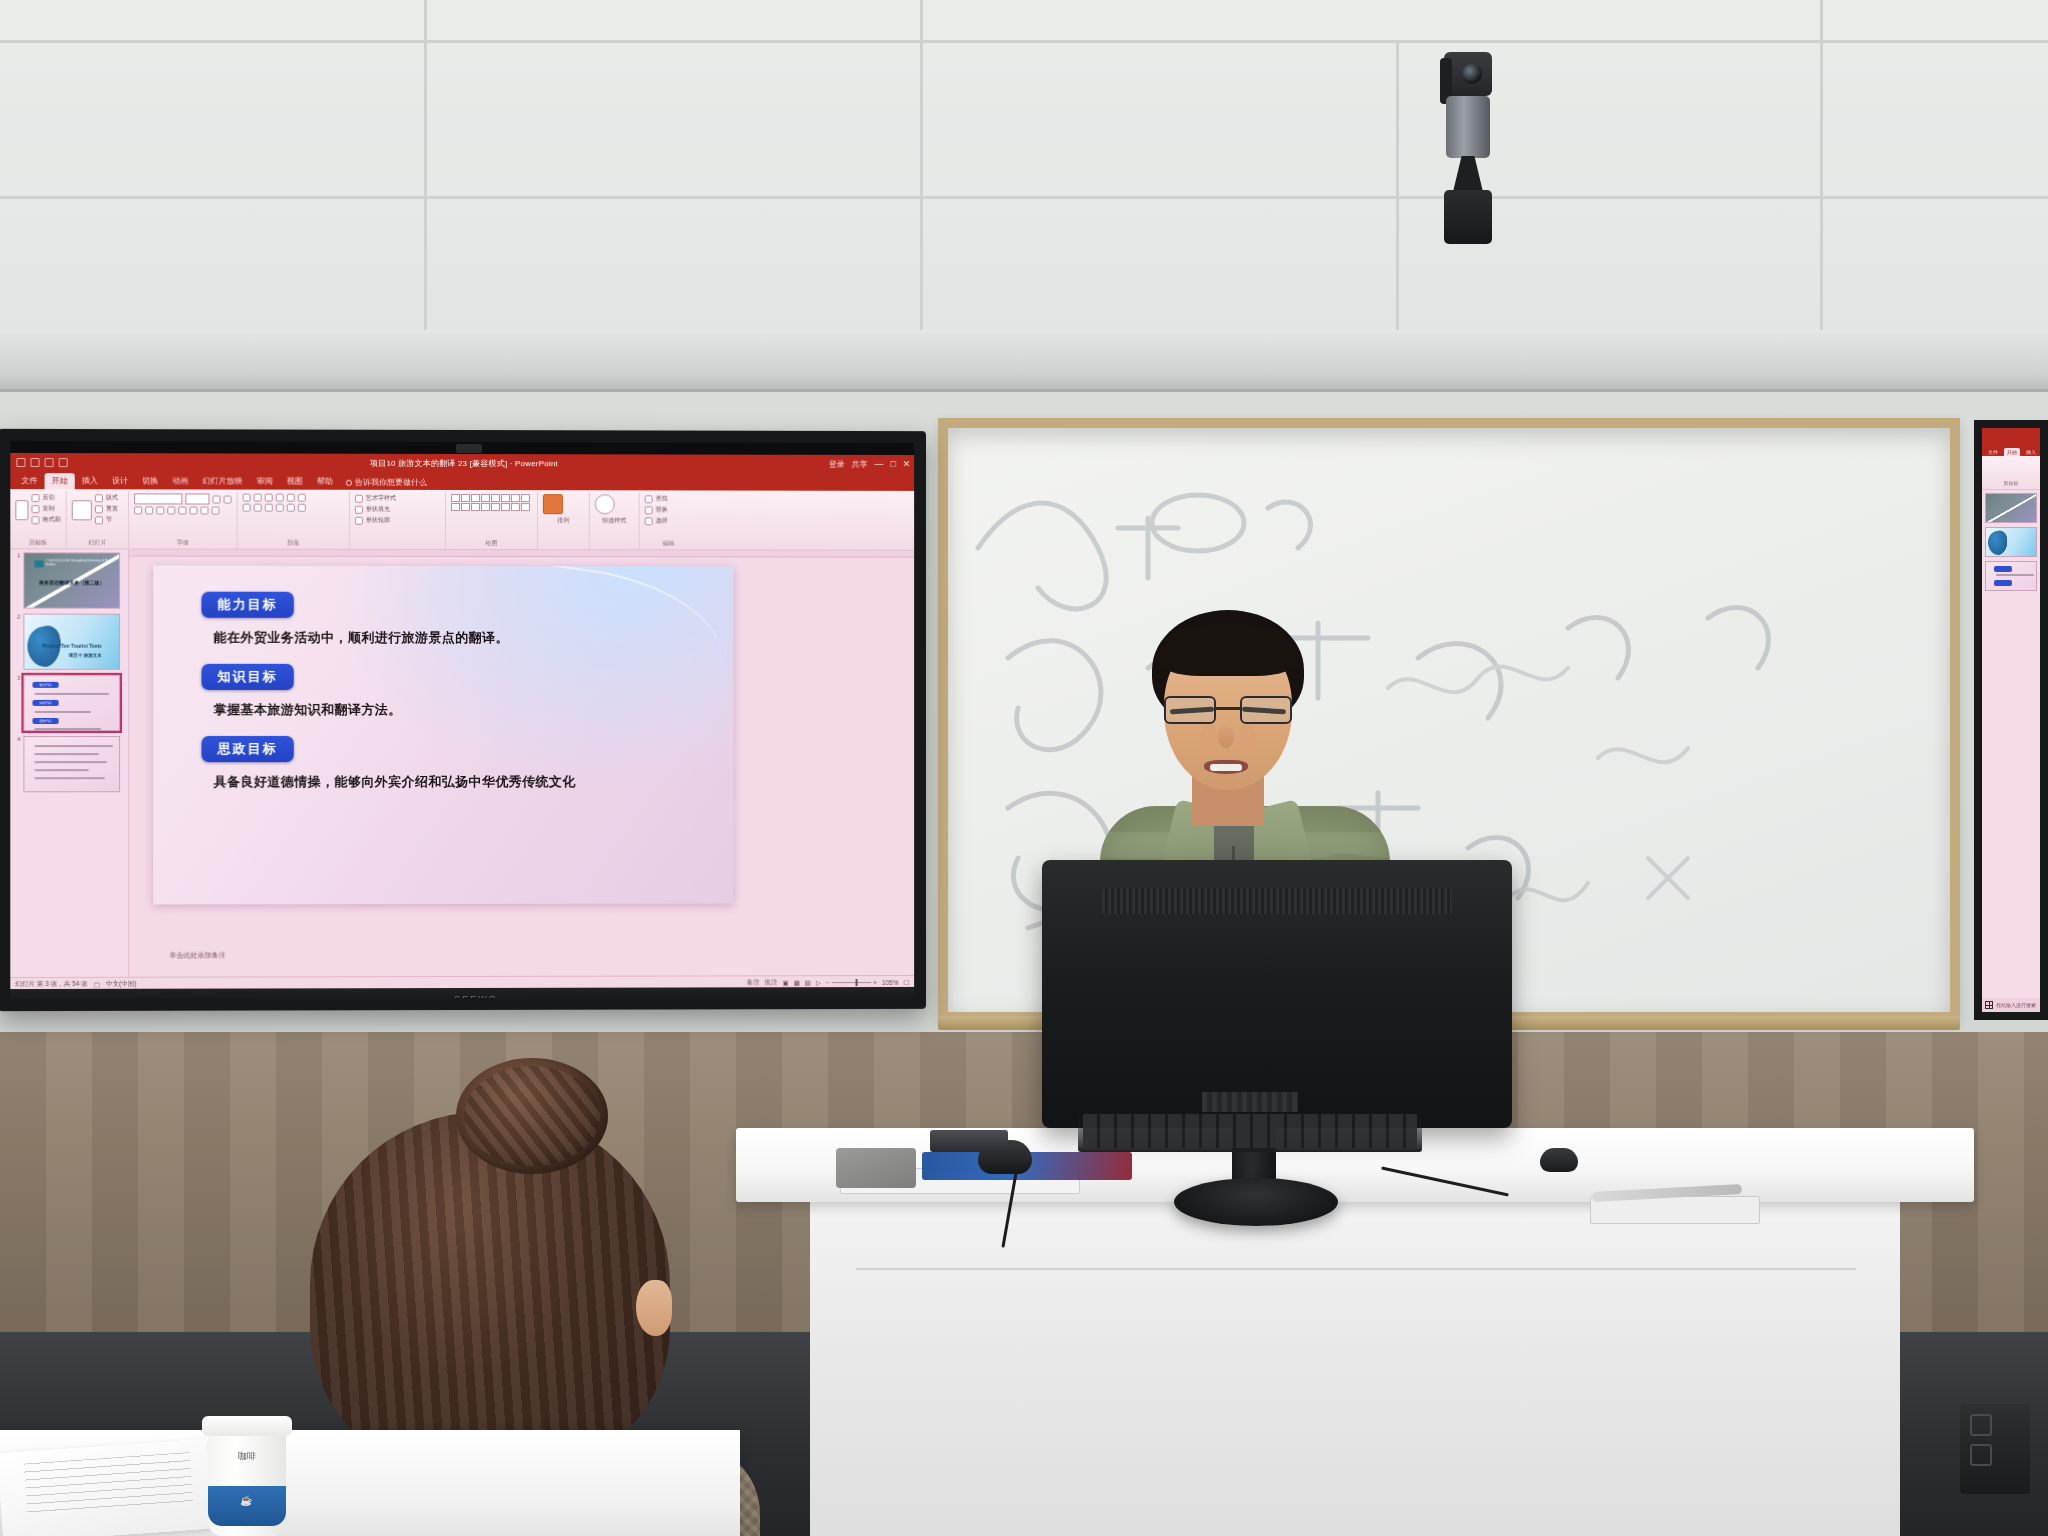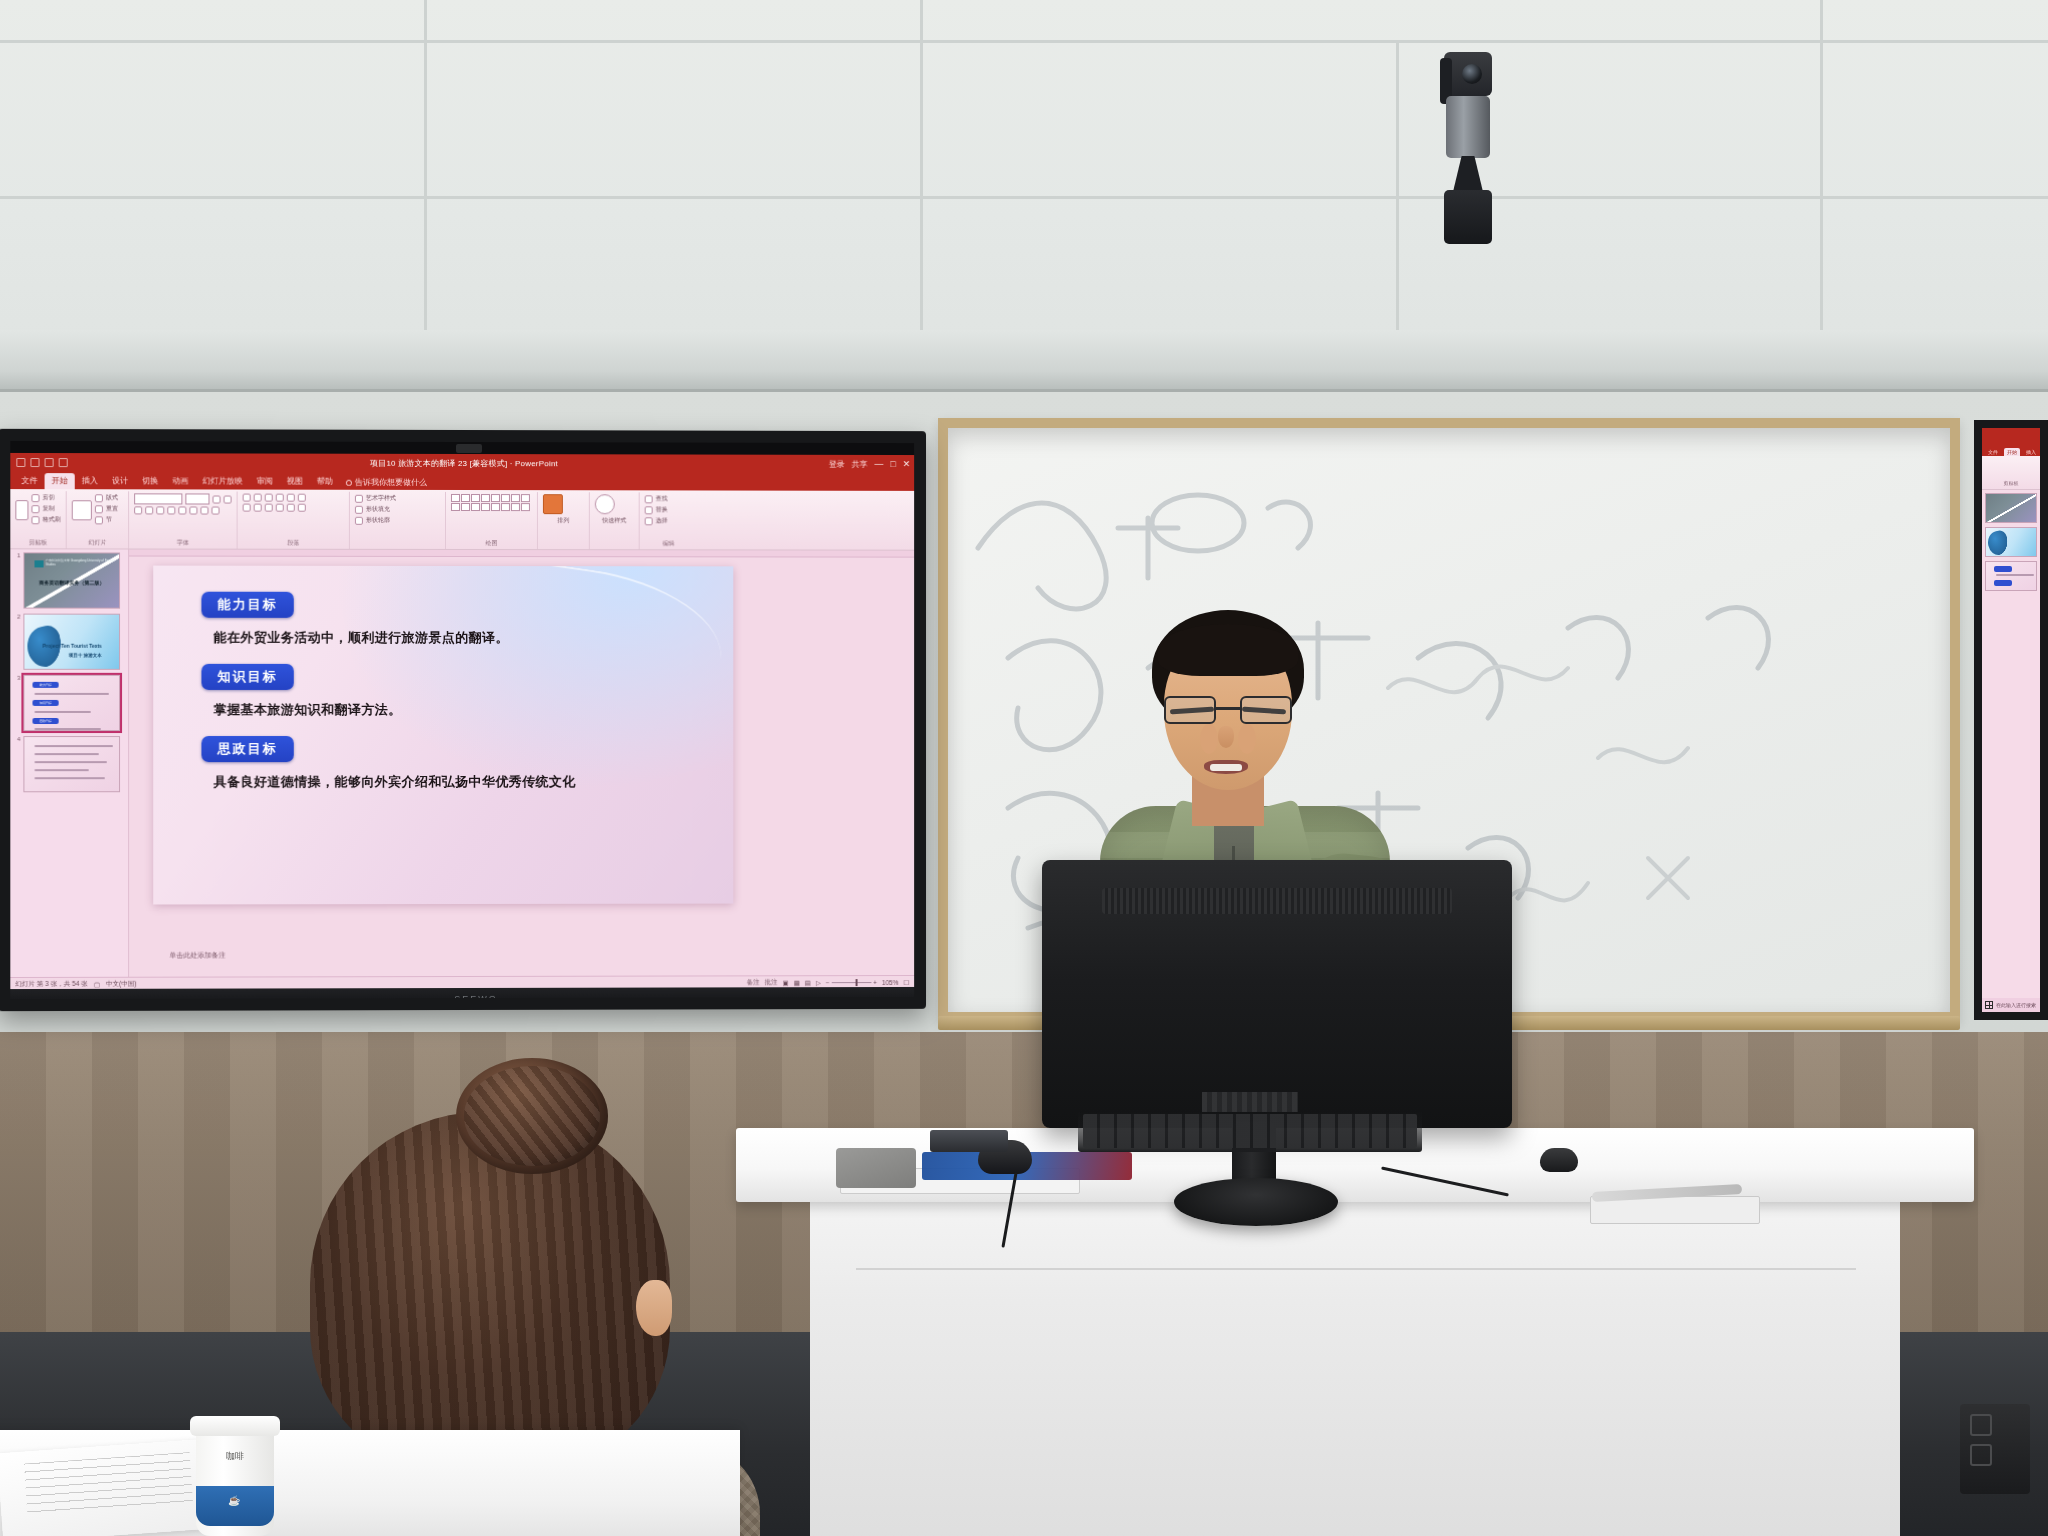--- a/index.html
+++ b/index.html
@@ -513,21 +513,21 @@
     background: linear-gradient(170deg,#ffffff,#eeeeee);
     transform: rotate(-4deg);
     box-shadow: 0 2px 6px rgba(0,0,0,.14);
   }
   .papers-lines {
     position:absolute; left: 26px; top: 12px; right: 18px; height: 52px;
     background: repeating-linear-gradient(180deg,#b9b9b9 0 1px, transparent 1px 8px);
     opacity:.7;
   }
   .cup {
-    position:absolute; left: 196px; top: 1424px; width: 78px; height: 112px;
+    position:absolute; left: 208px; top: 1424px; width: 78px; height: 112px;
     background: linear-gradient(90deg,#f4f4f2 0%, #ffffff 35%, #e6e6e4 100%);
     border-radius: 6px 6px 14px 14px;
   }
   .cup-lid {
     position:absolute; left: -6px; top: -8px; width: 90px; height: 20px;
     background: linear-gradient(180deg,#ffffff,#e8e8e6); border-radius: 6px;
   }
   .cup-band {
     position:absolute; left: 0; top: 62px; width: 78px; height: 40px;
     background: linear-gradient(180deg,#2f6fb5,#1f5694); border-radius: 0 0 14px 14px;

